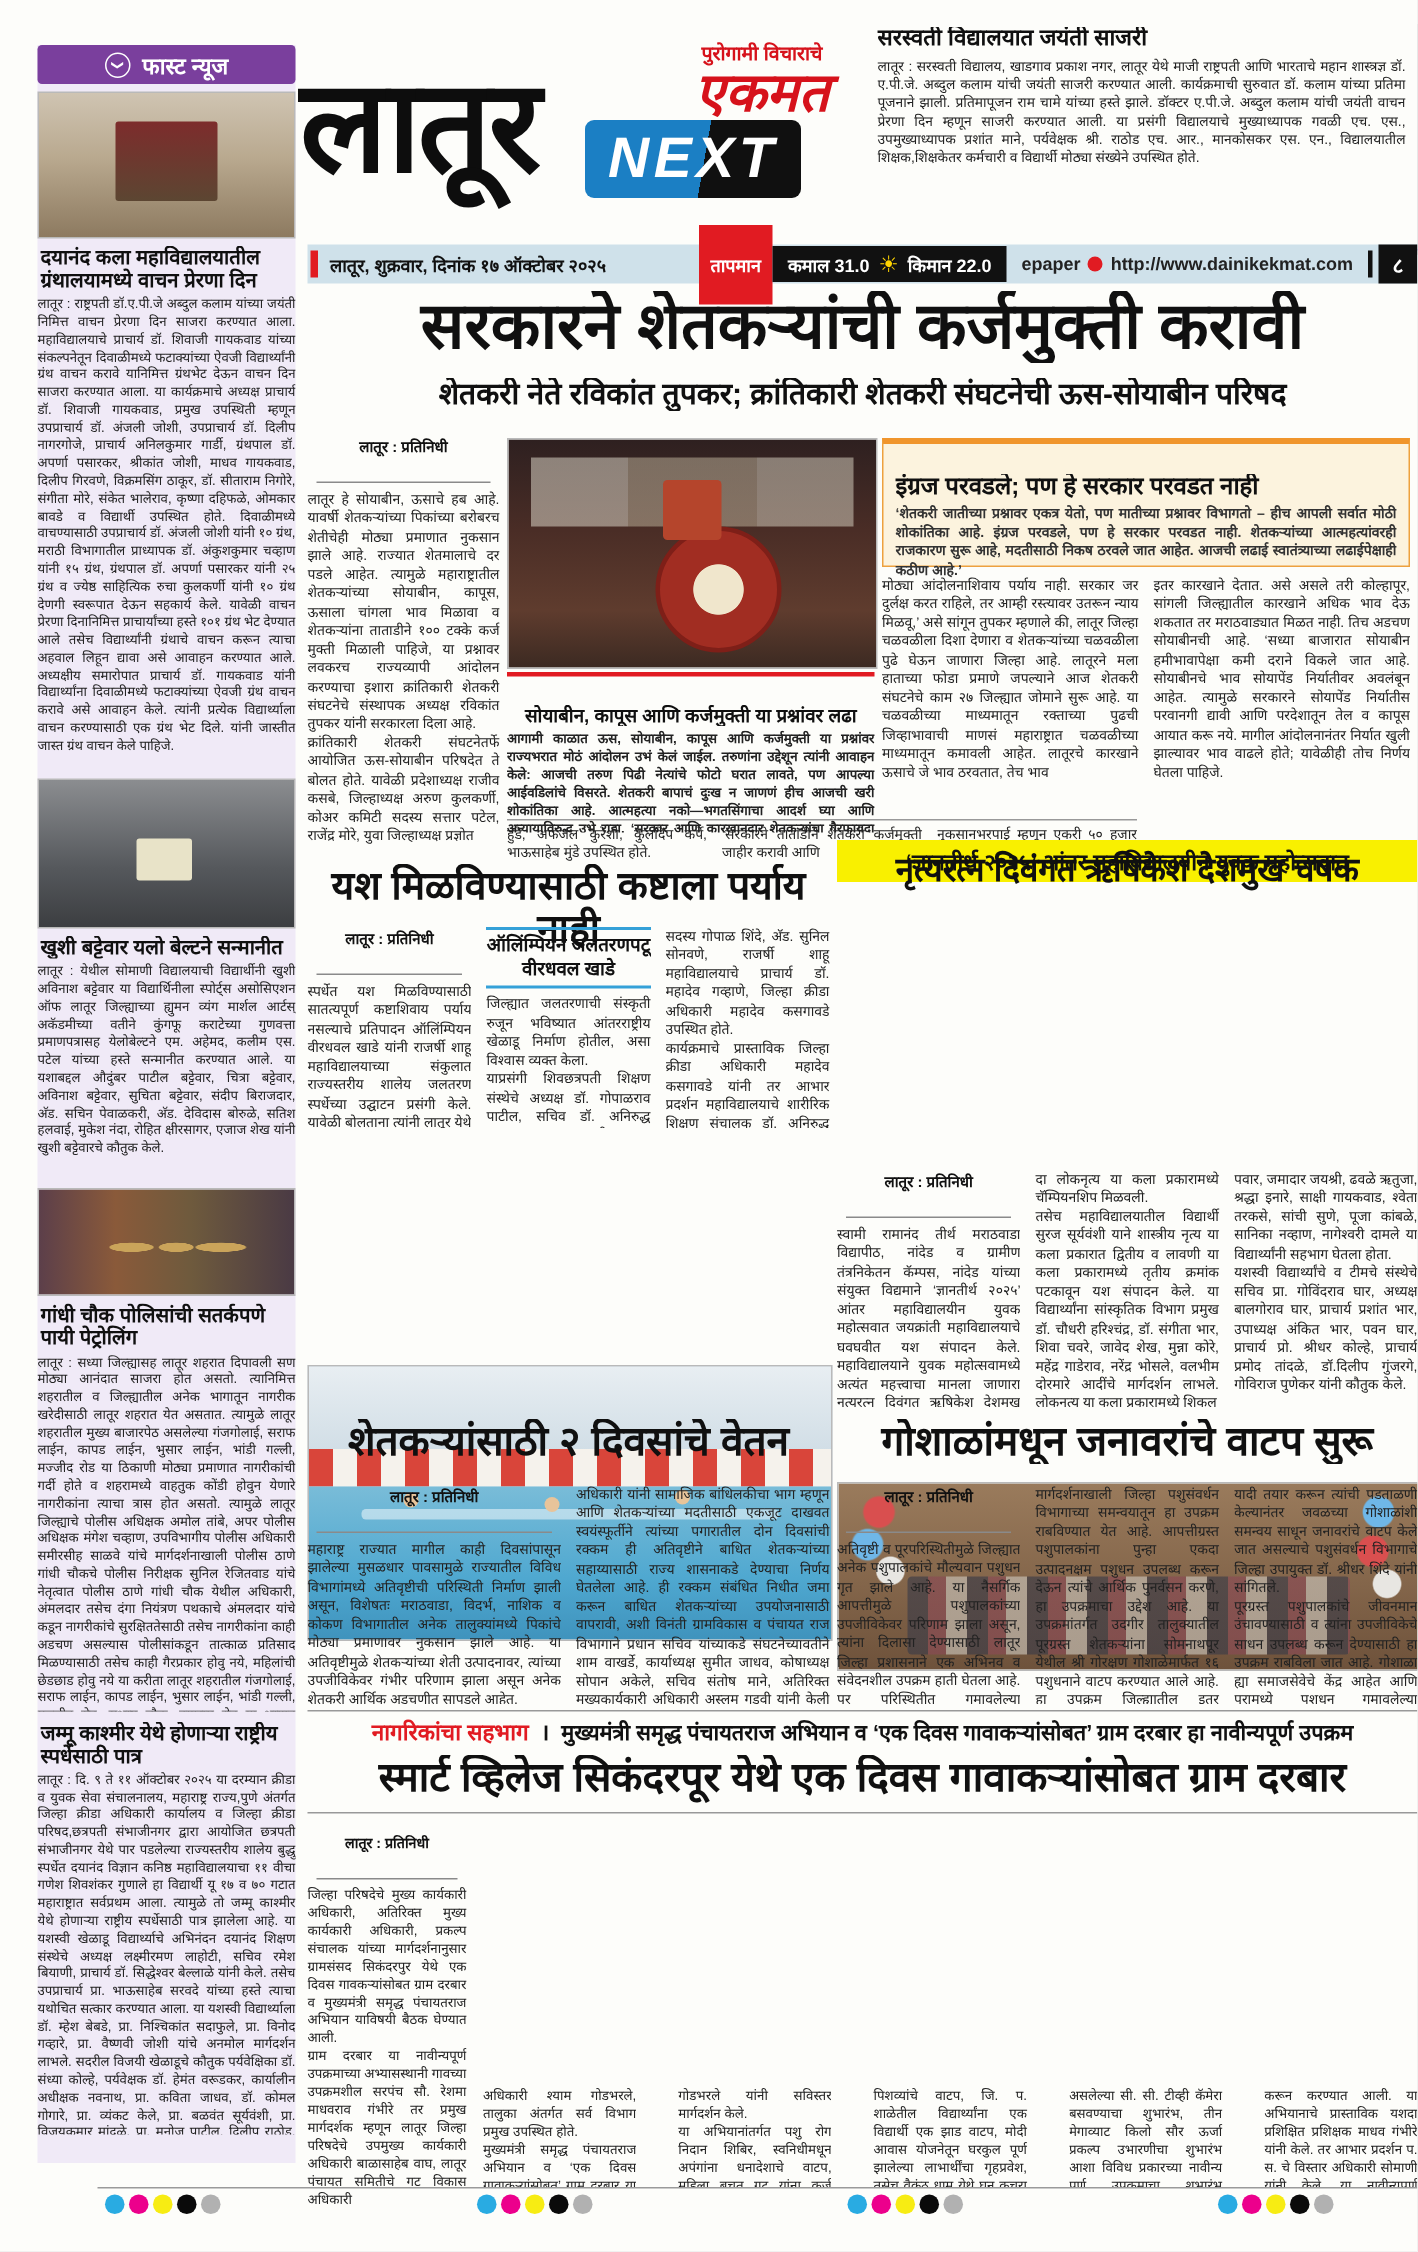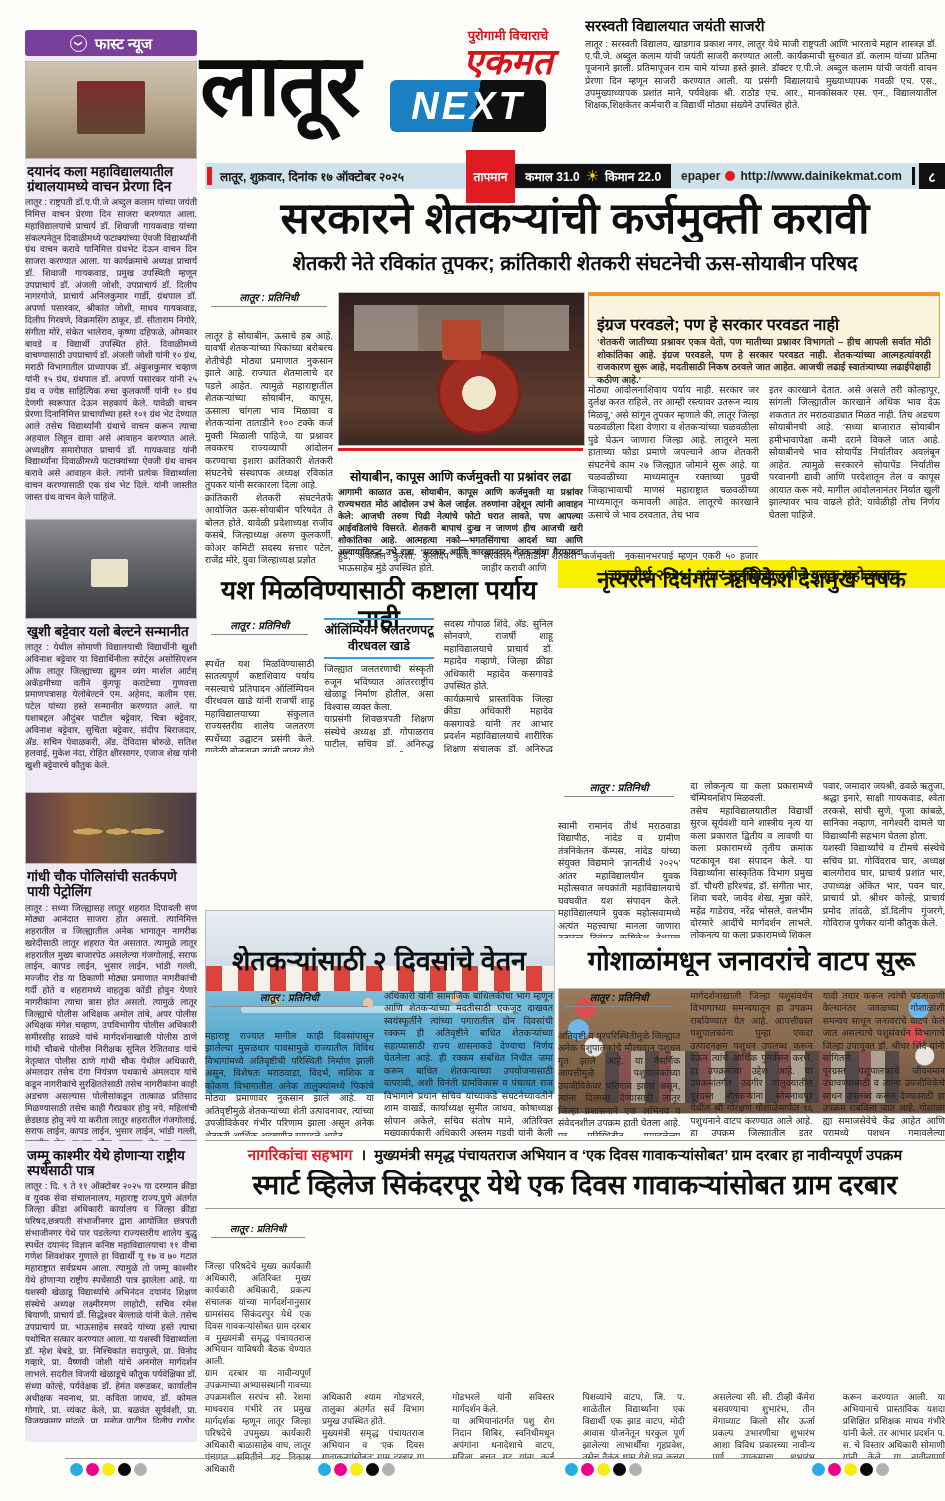--- a/index.html
+++ b/index.html
@@ -2,21 +2,21 @@
 <html><head>
 <meta charset="utf-8">
 <style>
   html,body{margin:0;padding:0;background:#e8e8e8;}
   #page{position:relative;width:945px;height:1501px;background:#fdfdfa;margin:0 auto;
         font-family:"Liberation Sans","DejaVu Sans",sans-serif;color:#1b1b1b;overflow:hidden;}
   .abs{position:absolute;}
   .body-text{font-size:9.3px;line-height:1.34;text-align:justify;color:#222;overflow:hidden;}
   .bold{font-weight:bold;}
   .byline{font-size:10px;font-weight:bold;text-align:center;border-bottom:1px solid #8a8a8a;
-          padding-bottom:2px;margin:0 6px 23px 6px;color:#111;font-style:italic;}
+          padding-bottom:17px;margin:0 6px 5px 6px;color:#111;}
   .headline{font-weight:900;color:#101010;text-align:center;line-height:1.12;overflow:hidden;}
   .cols{display:flex;gap:10px;}
   .col{flex:1;overflow:hidden;}
   .photo{overflow:hidden;position:relative;border:1px solid #b9b9b9;}
   .dotrow{display:flex;align-items:center;}
   .dot{width:13px;height:13px;border-radius:50%;margin-right:3px;display:inline-block;}
   .dc{background:#29abe2;} .dm{background:#ec008c;} .dy{background:#f7ec13;}
   .dk{background:#0a0a0a;} .dg{background:#b1b1b1;}
   .rule{background:#9a9a9a;height:1px;}
   .subhead-blue{border-top:2px solid #35a1d8;border-bottom:2px solid #35a1d8;
@@ -58,21 +58,21 @@
     <div class="body-text" style="height:242px;font-size:8.8px;white-space:pre-line;">लातूर : दि. ९ ते ११ ऑक्टोबर २०२५ या दरम्यान क्रीडा व युवक सेवा संचालनालय, महाराष्ट्र राज्य,पुणे अंतर्गत जिल्हा क्रीडा अधिकारी कार्यालय व जिल्हा क्रीडा परिषद,छत्रपती संभाजीनगर द्वारा आयोजित छत्रपती संभाजीनगर येथे पार पडलेल्या राज्यस्तरीय शालेय बुद्धु स्पर्धेत दयानंद विज्ञान कनिष्ठ महाविद्यालयाचा ११ वीचा गणेश शिवशंकर गुणाले हा विद्यार्थी यू १७ व ७० गटात महाराष्ट्रात सर्वप्रथम आला. त्यामुळे तो जम्मू काश्मीर येथे होणाऱ्या राष्ट्रीय स्पर्धेसाठी पात्र झालेला आहे. या यशस्वी खेळाडू विद्यार्थ्याचे अभिनंदन दयानंद शिक्षण संस्थेचे अध्यक्ष लक्ष्मीरमण लाहोटी, सचिव रमेश बियाणी, प्राचार्य डॉ. सिद्धेश्वर बेल्लाळे यांनी केले. तसेच उपप्राचार्य प्रा. भाऊसाहेब सरवदे यांच्या हस्ते त्याचा यथोचित सत्कार करण्यात आला. या यशस्वी विद्यार्थ्याला डॉ. म्हेश बेबडे, प्रा. निश्चिकांत सदाफुले, प्रा. विनोद गव्हारे, प्रा. वैष्णवी जोशी यांचे अनमोल मार्गदर्शन लाभले. सदरील विजयी खेळाडूचे कौतुक पर्यवेक्षिका डॉ. संध्या कोल्हे, पर्यवेक्षक डॉ. हेमंत वरूडकर, कार्यालीन अधीक्षक नवनाथ, प्रा. कविता जाधव, डॉ. कोमल गोगारे, प्रा. व्यंकट केले, प्रा. बळवंत सूर्यवंशी, प्रा. विजयकुमार मांदळे, प्रा. मनोज पाटील, दिलीप राठोड, रवी लाहोटी, सुहास परवते यांनी केले आहे.</div>
   </div>
 
   <div class="abs" style="left:200px;top:36px;width:200px;height:118px;font-size:86px;font-weight:900;color:#0d0d0d;line-height:1.15;letter-spacing:-2px;">लातूर</div>
 
   <div class="abs" style="left:448px;top:26px;width:120px;text-align:center;">
     <div style="color:#d6121b;font-weight:bold;font-size:13px;">पुरोगामी विचाराचे</div>
     <div style="color:#d6121b;font-weight:900;font-size:36px;line-height:1;font-style:italic;">एकमत</div>
   </div>
 
-  <div class="abs" style="left:390px;top:80px;width:156px;height:52px;background:linear-gradient(100deg,#1b7fc4 0 55%,#101010 55% 100%);border-radius:6px;color:#fff;font-weight:900;font-style:italic;font-size:38px;letter-spacing:3px;display:flex;align-items:center;justify-content:center;">NEXT</div>
+  <div class="abs" style="left:390px;top:80px;width:144px;height:52px;background:linear-gradient(100deg,#1b7fc4 0 55%,#101010 55% 100%);border-radius:6px;color:#fff;font-weight:900;font-style:italic;font-size:38px;letter-spacing:3px;display:flex;align-items:center;justify-content:center;">NEXT</div>
 
   <div class="abs" style="left:583px;top:16px;width:352px;height:144px;border-right:1px solid #aaa;border-bottom:1px solid #6d28d9;padding:2px 8px 4px 2px;">
     <div class="headline" style="font-size:15px;text-align:left;margin-bottom:3px;">सरस्वती विद्यालयात जयंती साजरी</div>
     <div class="body-text" style="height:118px;font-size:9.2px;">लातूर : सरस्वती विद्यालय, खाडगाव प्रकाश नगर, लातूर येथे माजी राष्ट्रपती आणि भारताचे महान शास्त्रज्ञ डॉ. ए.पी.जे. अब्दुल कलाम यांची जयंती साजरी करण्यात आली. कार्यक्रमाची सुरुवात डॉ. कलाम यांच्या प्रतिमा पूजनाने झाली. प्रतिमापूजन राम चामे यांच्या हस्ते झाले. डॉक्टर ए.पी.जे. अब्दुल कलाम यांची जयंती वाचन प्रेरणा दिन म्हणून साजरी करण्यात आली. या प्रसंगी विद्यालयाचे मुख्याध्यापक गवळी एच. एस., उपमुख्याध्यापक प्रशांत माने, पर्यवेक्षक श्री. राठोड एच. आर., मानकोसकर एस. एन., विद्यालयातील शिक्षक,शिक्षकेतर कर्मचारी व विद्यार्थी मोठ्या संख्येने उपस्थित होते.</div>
     <div style="position:absolute;right:-4px;bottom:-4px;width:7px;height:7px;border-radius:50%;background:#999;"></div>
   </div>
 
   <div class="abs" style="left:205px;top:163px;width:740px;height:26px;background:#cfe1ea;display:flex;align-items:center;">
     <div style="width:5px;height:18px;background:#e11b22;margin:0 8px 0 2px;"></div>
     <div style="font-weight:bold;font-size:12px;color:#111;flex:1;">लातूर, शुक्रवार, दिनांक १७ ऑक्टोबर २०२५</div>

